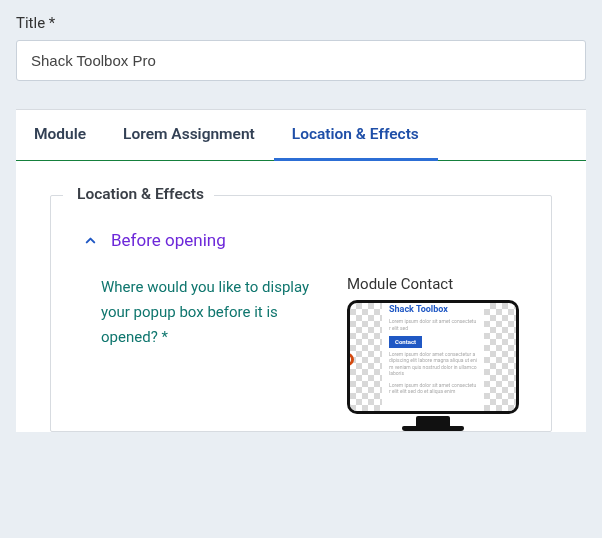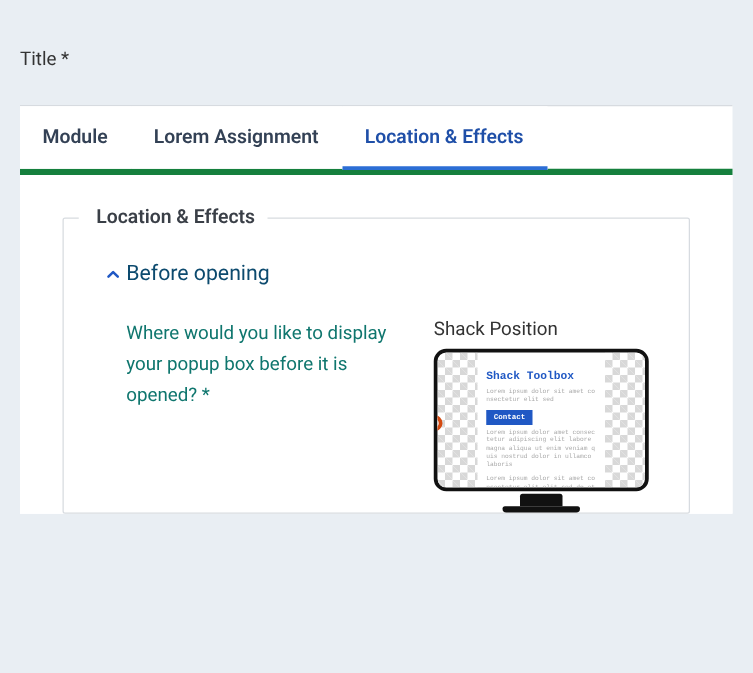--- a/index.html
+++ b/index.html
@@ -1,52 +1,53 @@
 <!DOCTYPE html>
 <html><head>
 <meta charset="utf-8">
 <style>
   * { box-sizing: border-box; margin: 0; padding: 0; }
   body { font-family: -apple-system, BlinkMacSystemFont, "Segoe UI", Roboto, Arial, sans-serif; background: #e9eef3; width: 602px; height: 538px; overflow: hidden; color: #333; }
-  .page { padding: 14px 16px 0 16px; margin-top: 24px; }
+  .page { padding: 14px 16px 0 16px; }
   .title-label { font-size: 15px; color: #333; margin-bottom: 8px; }
   .title-input { width: 100%; padding: 11px 14px; font-size: 15px; border: 1px solid #c9d1da; border-radius: 3px; background: #fff; color: #444; outline: none; }
   .tabs-wrap { margin-top: 28px; background: #fff; }
-  .tabs { display: flex; border-bottom: 5px solid #15803d; border-top: 1px solid #d7dbe0; }
+  .tabs { display: flex; border-bottom: 1px solid #15803d; border-top: 1px solid #d7dbe0; }
   .tab { padding: 15px 19px 15px 18px; font-size: 15.5px; font-weight: 600; color: #334155; cursor: pointer; background: #fff; }
   .tab.active { color: #1f4fa8; border-bottom: 3px solid #2c6ed5; margin-bottom: -1px; }
   .panel { background: #fff; padding: 34px 34px 0 34px; }
   .fieldset { border: 1px solid #d7dbe0; border-radius: 2px; padding: 27px 22px 0 22px; position: relative; }
   .legend-row { position: absolute; top: -11px; left: 12px; right: 12px; display: flex; align-items: center; }
   .legend-text { background: #fff; padding: 0 10px 0 14px; font-size: 15.5px; font-weight: 600; color: #3a3f47; }
   .legend-line { flex: 1; height: 1px; background: transparent; }
-  .accordion-header { display: flex; align-items: center; color: #0c4a6e; font-size: 17px; cursor: pointer; padding: 6px 0 14px 6px; }
+  .accordion-header { display: flex; align-items: center; gap: 10px; color: #6d28d9; font-size: 17px; cursor: pointer; padding: 6px 0 14px 6px; }
   .chev { width: 22px; height: 22px; display: flex; align-items: center; justify-content: center; color: #2058c4; }
   .chev svg { width: 15px; height: 15px; }
   .section-body { display: flex; gap: 20px; padding: 10px 0 0 28px; }
   .q-col { flex: 1; font-size: 15px; line-height: 1.65; color: #0f766e; max-width: 260px; }
   .pos-col { width: 182px; }
   .pos-label { font-size: 15px; color: #333; margin-bottom: 7px; }
   
   .monitor { position: relative; width: 172px; }
   .screen { width: 172px; height: 114px; border: 3px solid #111; border-radius: 10px; background: #fff; display: flex; overflow: hidden; position: relative; }
   .cbg { width: 32px; background-image: linear-gradient(45deg,#d8d8d8 25%,transparent 25%,transparent 75%,#d8d8d8 75%),linear-gradient(45deg,#d8d8d8 25%,transparent 25%,transparent 75%,#d8d8d8 75%); background-size: 12px 12px; background-position: 0 0, 6px 6px; }
-  .mid { flex: 1; padding: 14px 7px; font-size: 7px; color: #999; line-height: 1.25; font-family: Liberation Mono, monospace; }
+  .mid { flex: 1; padding: 1px 7px; font-size: 7px; color: #999; line-height: 1.25; }
   .m-title { color: #2058c4; font-weight: 700; font-size: 9px; margin-bottom: 3px; }
   .m-btn { background: #2058c4; color: #fff; font-size: 6px; font-weight: 700; display: inline-block; padding: 2px 6px; margin-bottom: 3px; }
   .m-p { margin-bottom: 5px; font-size: 5px; line-height: 1.3; color: #aaa; word-break: break-all; }
   .dot { position: absolute; left: -9px; top: 50px; width: 13px; height: 13px; border-radius: 50%; border: 3px solid #d44a10; background: #fff; }
   .stand { width: 34px; height: 10px; background: #111; margin: 2px auto 0 auto; border-radius: 2px 2px 0 0; }
   .base { width: 62px; height: 5px; background: #111; margin: 0 auto; border-radius: 2px 2px 3px 3px; }
 </style>
 </head>
 <body>
 
 <div class="page">
   <div class="title-label">Title *</div>
+  <input class="title-input" type="text" value="Shack Toolbox Pro" style="">
   
   <div class="tabs-wrap">
     <div class="tabs">
       <div class="tab">Module</div>
       <div class="tab">Lorem Assignment</div>
       <div class="tab active">Location &amp; Effects</div>
     </div>
 
     <div class="panel">
       <div class="fieldset">
@@ -60,21 +61,21 @@
             <svg viewBox="0 0 24 24" fill="none" stroke="currentColor" stroke-width="3.2" stroke-linecap="round" stroke-linejoin="round">
                 <polyline points="18 15 12 9 6 15"></polyline>
               </svg>
           </span>
           <span>Before opening</span>
         </div>
 
         <div class="section-body">
           <div class="q-col">Where would you like to display your popup box before it is opened? *</div>
           <div class="pos-col">
-            <div class="pos-label">Shack Position</div>
+            <div class="pos-label">Module Contact</div>
             <div class="monitor">
               <div class="screen">
                 <div class="cbg"></div>
                 <div class="mid">
                   <div class="m-title">Shack Toolbox</div>
                   <div class="m-p">Lorem ipsum dolor sit amet consectetur elit sed</div>
                   <div class="m-btn">Contact</div>
                   <div class="m-p">Lorem ipsum dolor amet consectetur adipiscing elit labore magna aliqua ut enim veniam quis nostrud dolor in ullamco laboris</div>
                   <div class="m-p">Lorem ipsum dolor sit amet consectetur elit elit sed do et aliqua enim</div>
                 </div>

